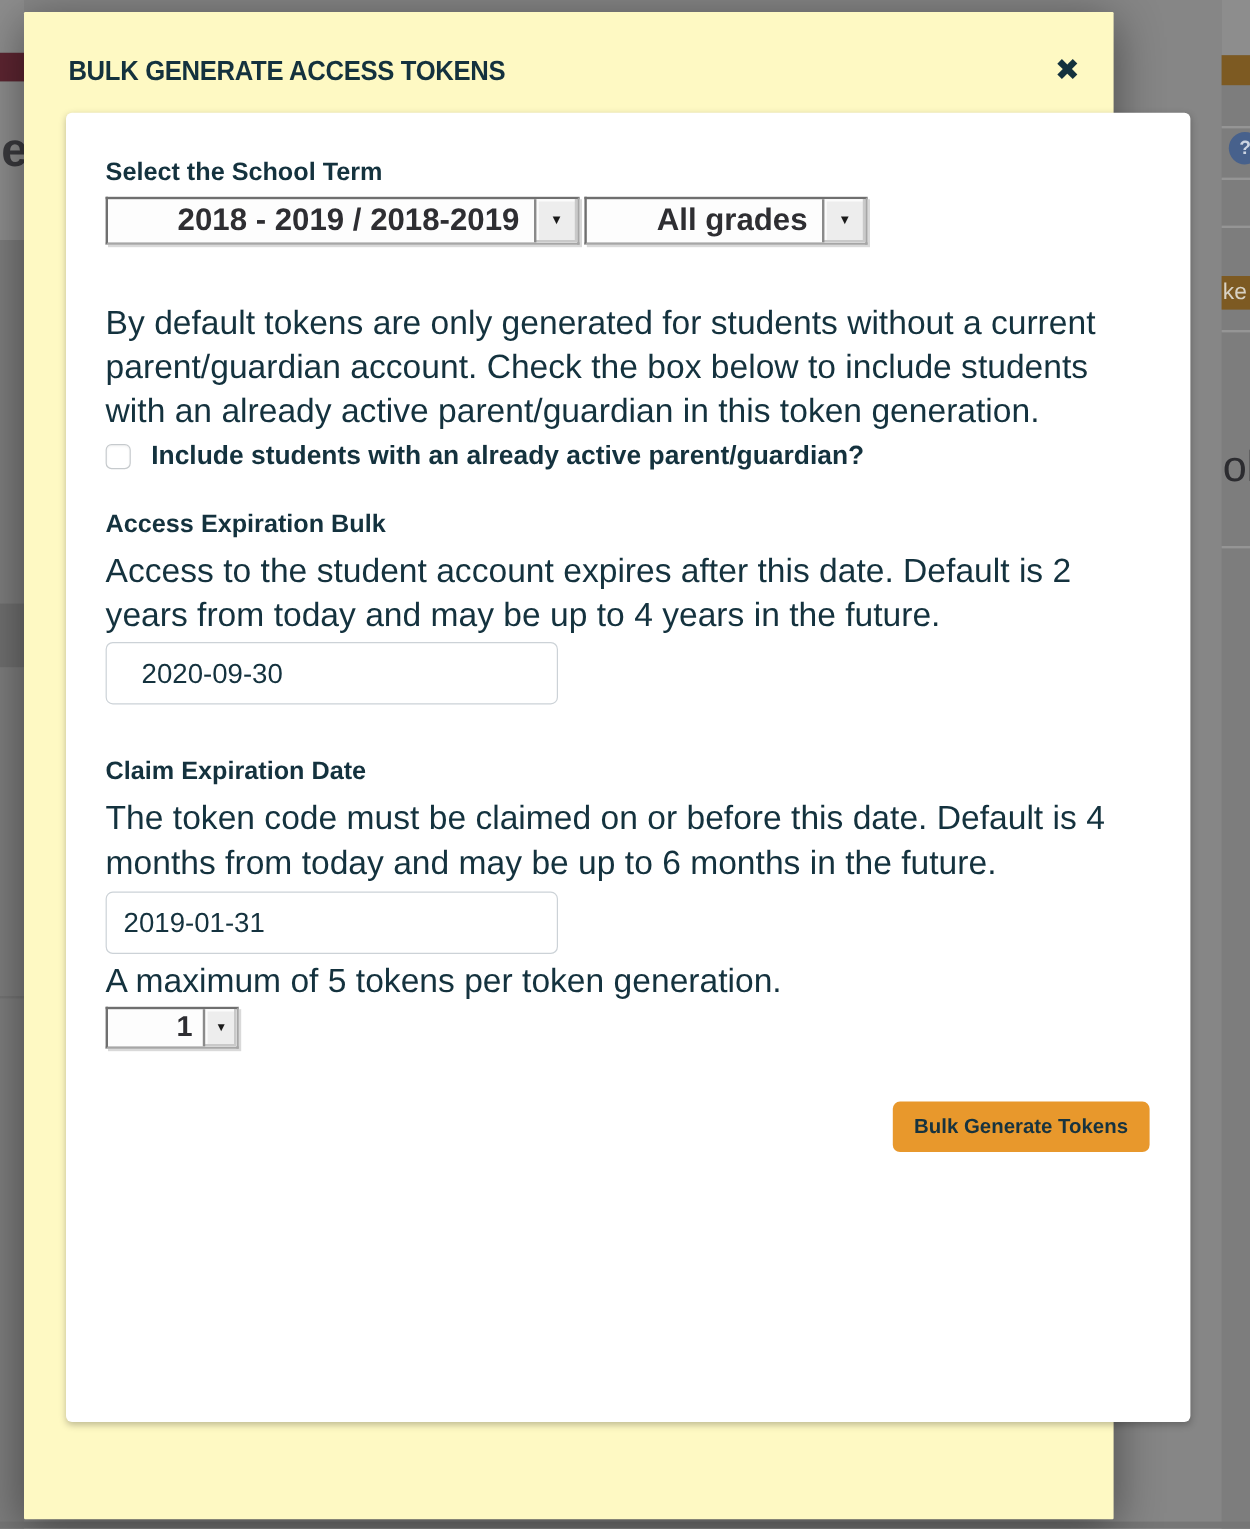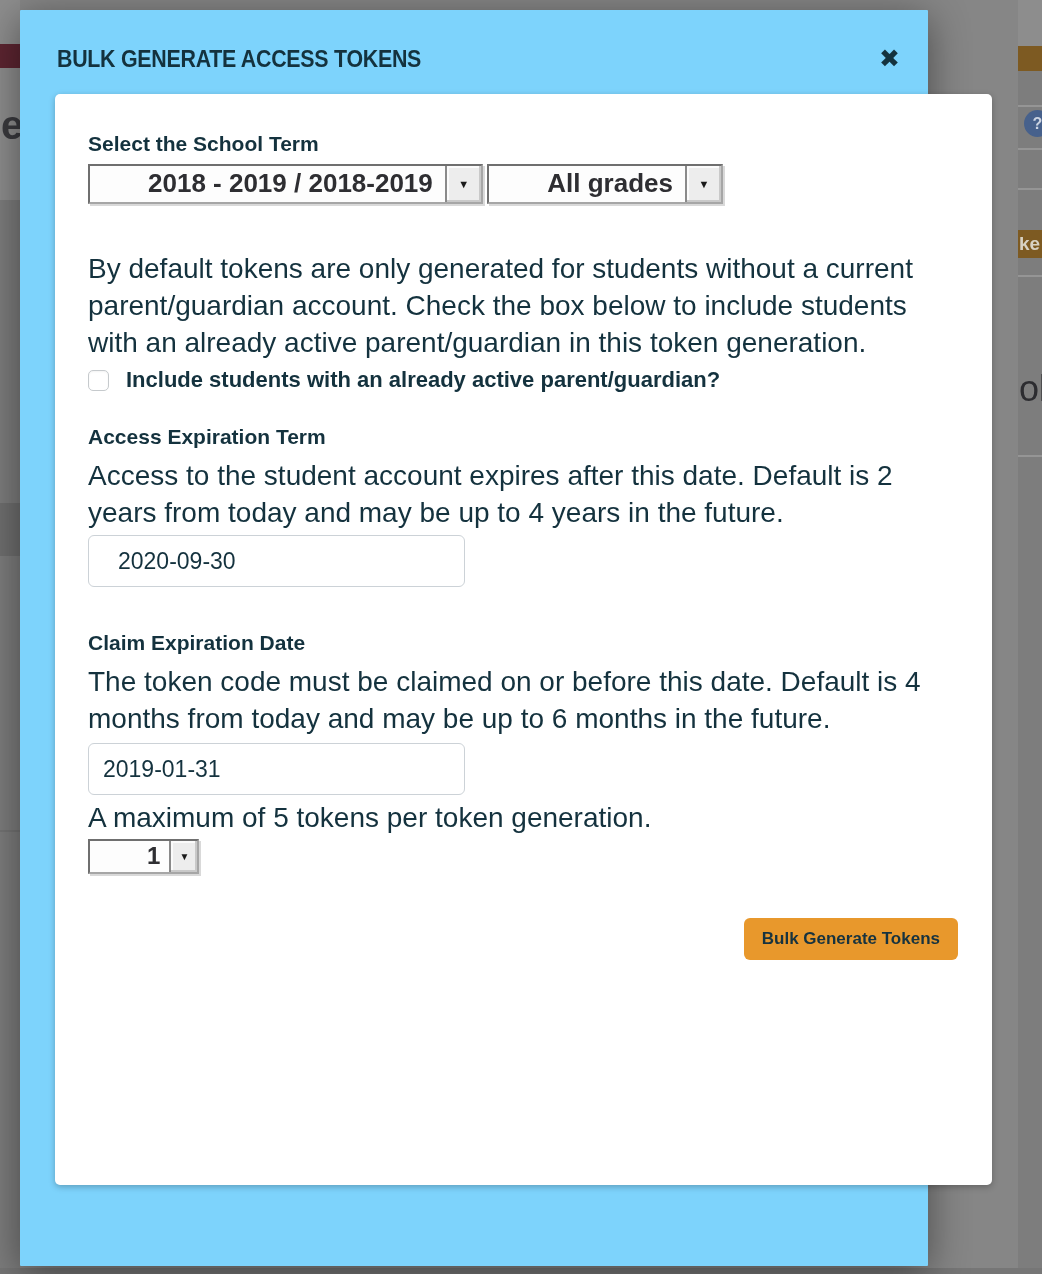--- a/index.html
+++ b/index.html
@@ -16,29 +16,29 @@
   .bgpiece { position:absolute; left:0; right:0; }
   .bgdivider { position:absolute; left:0; right:0; height:2px; background:#959595; }
   .bgtext { position:absolute; color:#313136; font-weight:700; }
   #bg-help-circle {
     position:absolute; left:6px; top:110px; width:27px; height:27px;
     border-radius:50%; background:#47618c; color:#ccd4e2;
     font-size:16px; font-weight:700; text-align:center; line-height:27px;
   }
   #bg-token-btn {
     position:absolute; left:0; right:0; top:230px; height:28px;
-    background:#7d5a22; color:#d8d2c4; font-weight:700; font-size:19px;
+    background:#7d5a22; color:#d8d2c4; font-weight:400; font-size:19px;
     line-height:28px; padding-left:1px;
   }
   #bottom-strip { position:absolute; left:0; right:0; top:1268px; height:6px; background:#767676; z-index:1; }
 
   
   #modal {
     position:absolute; left:20px; top:10px; width:908px; height:1256px;
-    background:#7dd3fc; border-radius:1px; z-index:10;
+    background:#fef9c3; border-radius:1px; z-index:10;
     box-shadow:0 8px 40px rgba(0,0,0,.45);
     color:#14323e;
   }
   #modal-title {
     position:absolute; left:37px; top:36px;
     font-size:23px; font-weight:700; letter-spacing:-.3px;
     transform:scaleX(.93); transform-origin:left center;
   }
   #modal-close {
     position:absolute; right:28px; top:34px;
@@ -157,21 +157,21 @@
         <span class="sel-arrow">▼</span>
       </div>
 
       <div class="desc mt-e">By default tokens are only generated for students without a current parent/guardian account. Check the box below to include students with an already active parent/guardian in this token generation.</div>
 
       <div class="cb-row mt-f">
         <span class="cb-box"></span>
         <span class="cb-label">Include students with an already active parent/guardian?</span>
       </div>
 
-      <div class="h-label mt-g">Access Expiration Term</div>
+      <div class="h-label mt-g">Access Expiration Bulk</div>
       <div class="desc mt-h">Access to the student account expires after this date. Default is 2 years from today and may be up to 4 years in the future.</div>
       <input class="date-input mt-i" type="text" value="2020-09-30" style="">
 
       <div class="h-label mt-j">Claim Expiration Date</div>
       <div class="desc mt-h">The token code must be claimed on or before this date. Default is 4 months from today and may be up to 6 months in the future.</div>
       <input class="date-input mt-k" type="text" value="2019-01-31" style="">
 
       <div class="desc one-line mt-h">A maximum of 5 tokens per token generation.</div>
       <div class="sel3d sel-small mt-k">
         <span class="sel-val">1</span>

